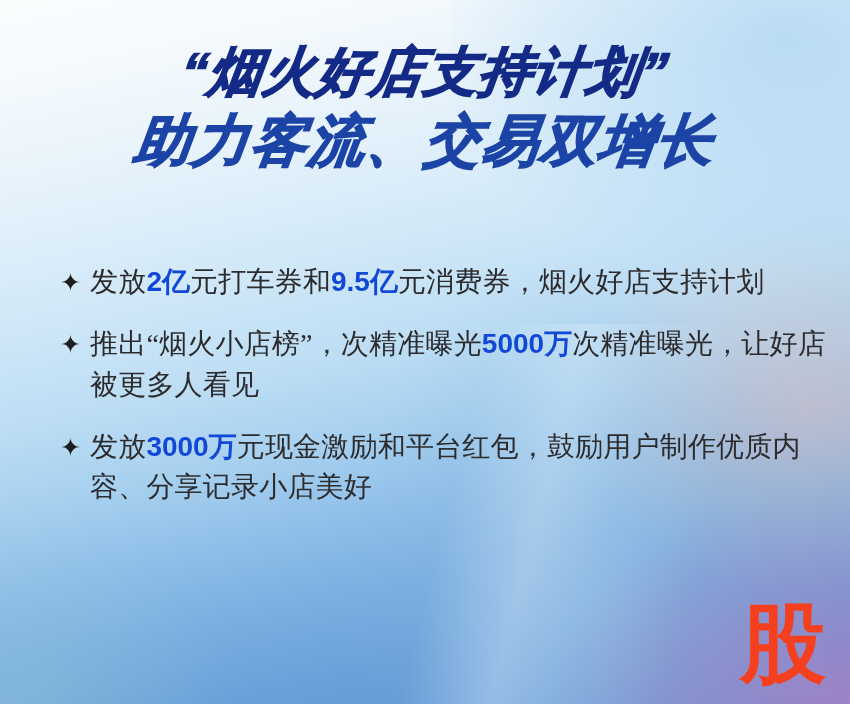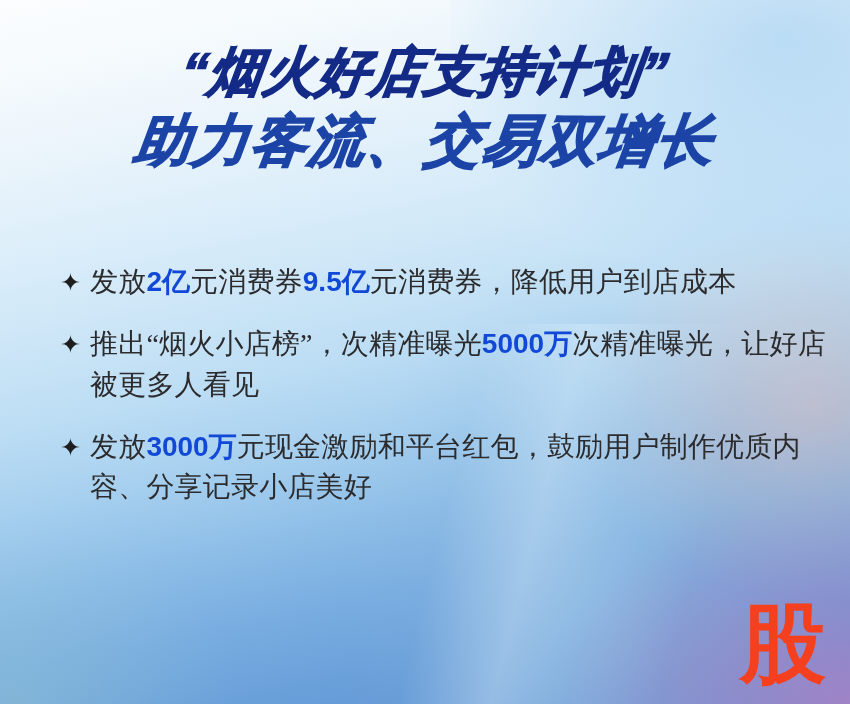--- a/index.html
+++ b/index.html
@@ -155,21 +155,21 @@
   <div class="content">
 
     <div class="title-block">
       <div class="title-line title-line-1">“烟火好店支持计划”</div>
       <div class="title-line title-line-2">助力客流、交易双增长</div>
     </div>
 
     <div class="bullets" id="bullet-list">
         <div class="bullet">
           <span class="bullet-marker">✦</span>
-          <span class="bullet-text"><span>发放</span><span class="hl">2亿</span><span>元消费券</span><span class="hl">9.5亿</span><span>元消费券，降低用户到店成本</span></span>
+          <span class="bullet-text"><span>发放</span><span class="hl">2亿</span><span>元打车券和</span><span class="hl">9.5亿</span><span>元消费券，烟火好店支持计划</span></span>
         </div>
         <div class="bullet">
           <span class="bullet-marker">✦</span>
           <span class="bullet-text"><span>推出“烟火小店榜”，次精准曝光</span><span class="hl">5000万</span><span>次精准曝光，让好店被更多人看见</span></span>
         </div>
         <div class="bullet">
           <span class="bullet-marker">✦</span>
           <span class="bullet-text"><span>发放</span><span class="hl">3000万</span><span>元现金激励和平台红包，鼓励用户制作优质内容、分享记录小店美好</span></span>
         </div>
       </div>

